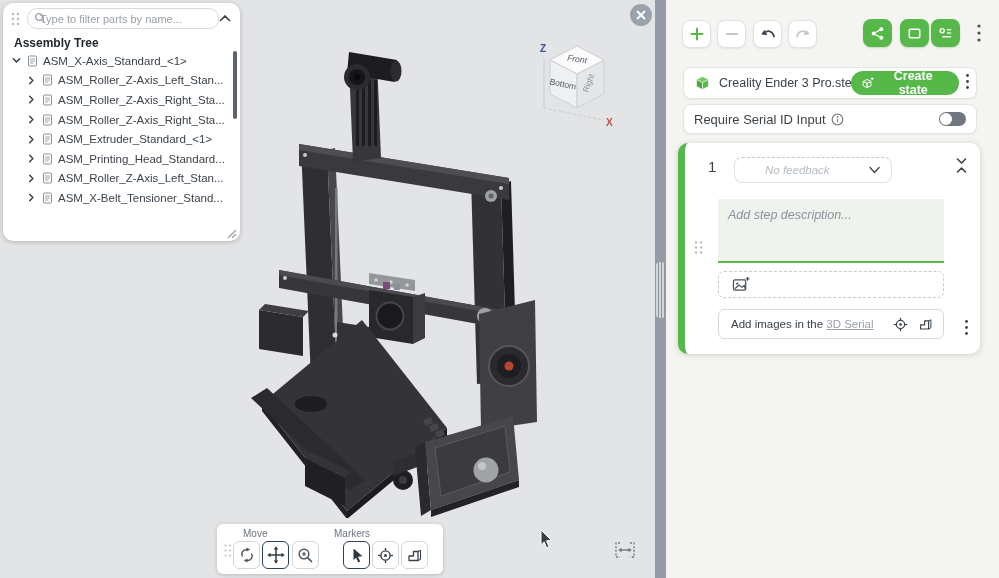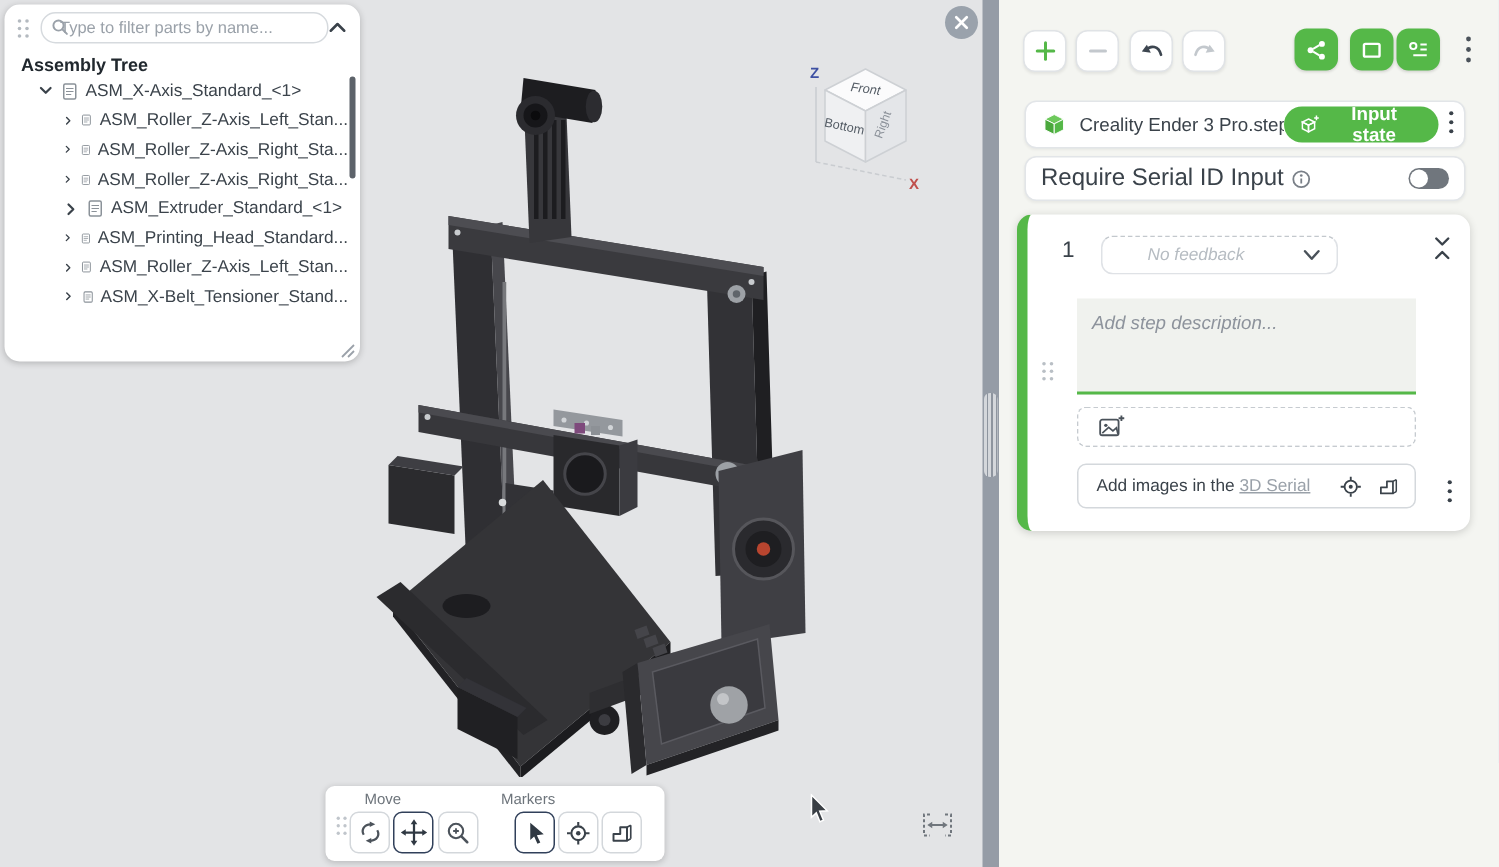--- a/index.html
+++ b/index.html
@@ -23,22 +23,22 @@
   #panel-drag { position:absolute; left:7px; top:8px; }
   #search-box { position:absolute; left:24px; top:5px; width:192px; height:21px; }
   #search-box input { width:100%; height:100%; border:1px solid #d6dade; border-radius:10px;
     padding:0 6px 0 12px; font-size:11px; color:#3a424a; font-family:"Liberation Sans",sans-serif; outline:none; }
   #search-box input::placeholder { color:#9aa1a9; }
   #search-box .mag { position:absolute; left:7px; top:4px; }
   #panel-collapse { position:absolute; right:8px; top:8px; background:none; border:none; cursor:pointer; }
   #tree-title { position:absolute; left:11px; top:33px; font-size:12px; font-weight:bold; color:#21282e; }
   #tree { position:absolute; left:0; top:48px; right:8px; }
   .tree-row { display:flex; align-items:center; gap:5px; height:19.6px; font-size:11.5px; color:#3b434b; cursor:pointer; white-space:nowrap; }
-  .tree-row.lvl0 { padding-left:22px; }
-  .tree-row.lvl1 { padding-left:39px; }
+  .tree-row.lvl0 { padding-left:8px; }
+  .tree-row.lvl1 { padding-left:23px; }
   #panel-scrollthumb { position:absolute; right:3px; top:48px; width:4px; height:68px; background:#5d636a; border-radius:2px; }
   #panel-resize { position:absolute; right:3px; bottom:2px; cursor:nwse-resize; }
 
   
   #bottom-toolbar { position:absolute; left:217px; top:524px; width:226px; height:50px; background:#fff;
     border-radius:6px; box-shadow:0 1px 4px rgba(0,0,0,.18); }
   .tb-label { position:absolute; top:4px; font-size:10px; color:#6d747b; }
   #lbl-move { left:26px; } #lbl-markers { left:117px; }
   .tb-btn { position:absolute; top:17px; width:27px; height:28px; background:#fff; border:1px solid #d3d7db;
     border-radius:6px; display:flex; align-items:center; justify-content:center; cursor:pointer; padding:0; }
@@ -69,21 +69,21 @@
 
   .card { background:#fff; border:1px solid #e2e5e8; border-radius:8px; box-shadow:0 1px 2px rgba(0,0,0,.05); }
   #file-card { position:absolute; left:17px; top:67px; width:294px; height:32px; display:flex; align-items:center; padding:0 6px 0 10px; }
   #file-name { font-size:12.5px; color:#3a424a; margin-left:8px; flex:1 1 auto; white-space:nowrap; overflow:hidden; }
   #create-state { height:24px; background:#55b848; color:#fff; border:none; border-radius:13px;
     font-size:12.5px; font-weight:bold; font-family:"Liberation Sans",sans-serif; display:flex; align-items:center;
     gap:5px; padding:0 12px 0 9px; cursor:pointer; }
   #file-kebab { background:none; border:none; cursor:pointer; margin-left:6px; }
 
   #serial-card { position:absolute; left:17px; top:104px; width:294px; height:30px; display:flex; align-items:center; padding:0 10px; }
-  #serial-label { font-size:16px; color:#3a424a; }
+  #serial-label { font-size:13px; color:#3a424a; }
   #serial-info { margin-left:5px; display:flex; }
   #serial-toggle { margin-left:auto; width:27px; height:14px; border-radius:7px; background:#70767d; position:relative; cursor:pointer; }
   #serial-toggle .knob { position:absolute; left:1px; top:1px; width:12px; height:12px; border-radius:50%; background:#fff; }
 
   #step-card { position:absolute; left:12px; top:143px; width:302px; height:211px; background:#fff;
     border-radius:10px; border-left:7px solid #55b848; box-shadow:0 1px 6px rgba(0,0,0,.16); }
   #step-number { position:absolute; left:23px; top:15px; font-size:15px; color:#3a424a; }
   #feedback-dd { position:absolute; left:49px; top:14px; width:158px; height:26px; border:1px solid #dfe2e6;
     border-top:1px dashed #c3c8cd; border-radius:8px; background:#fff; display:flex; align-items:center; cursor:pointer; }
   #feedback-dd .txt { font-size:11.5px; font-style:italic; color:#b6bcc2; margin-left:30px; }
@@ -493,21 +493,21 @@
       </svg>
       <span id="file-name">Creality Ender 3 Pro.step</span>
       <button id="create-state">
         <svg width="15" height="16" viewBox="0 0 18 17">
           <polygon points="9,4 14,6.5 9,9 4,6.5" fill="none" stroke="#fff" stroke-width="1.2"></polygon>
           <polygon points="4,6.5 9,9 9,14.5 4,12" fill="none" stroke="#fff" stroke-width="1.2"></polygon>
           <polygon points="14,6.5 9,9 9,14.5 14,12" fill="none" stroke="#fff" stroke-width="1.2"></polygon>
           <line x1="15.5" y1="1.2" x2="15.5" y2="5" stroke="#fff" stroke-width="1.2"></line>
           <line x1="13.6" y1="3.1" x2="17.4" y2="3.1" stroke="#fff" stroke-width="1.2"></line>
         </svg>
-        <span>Input state</span>
+        <span>Create state</span>
       </button>
       <button id="file-kebab">
         <svg width="5" height="17" viewBox="0 0 5 17">
           <g fill="#3a424a">
               <circle cx="2.5" cy="2.5" r="1.4"></circle>
               <circle cx="2.5" cy="8.5" r="1.4"></circle>
               <circle cx="2.5" cy="14.5" r="1.4"></circle>
             </g>
         </svg>
       </button>

